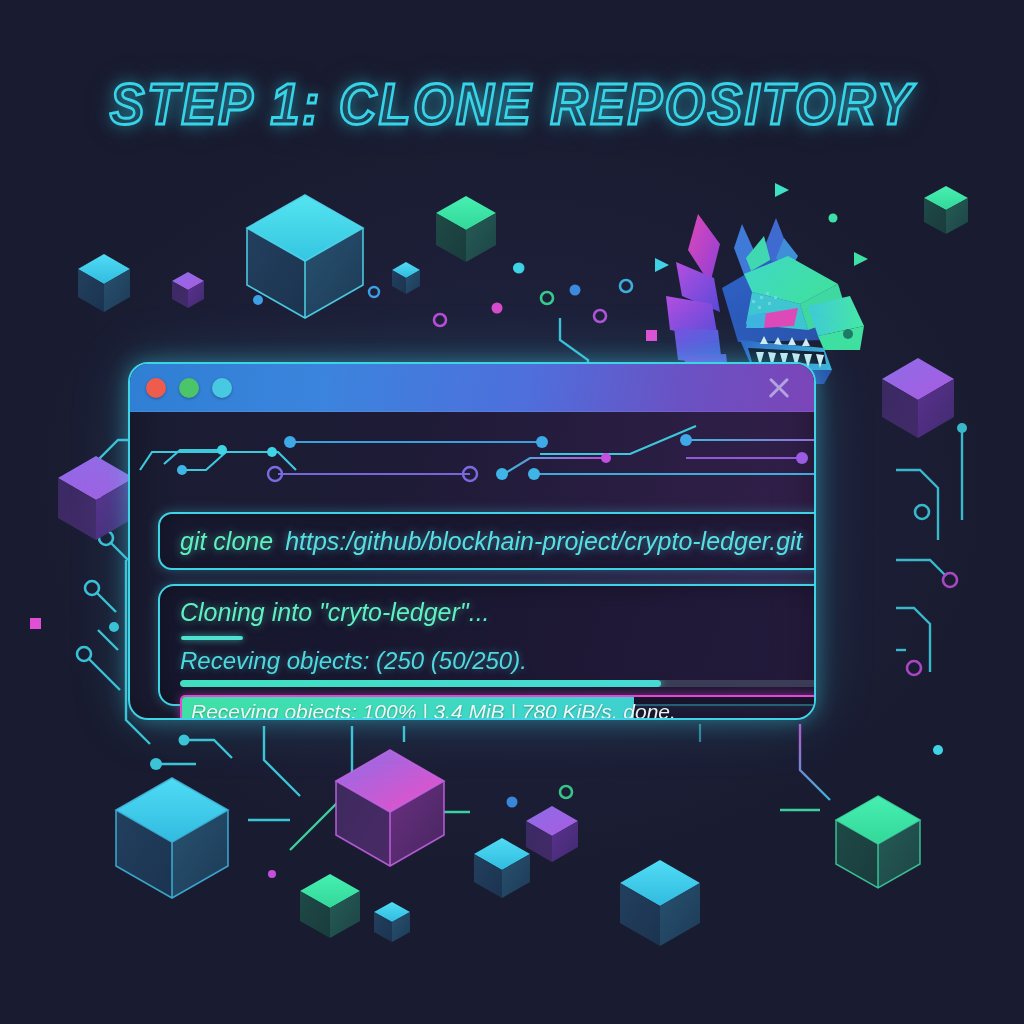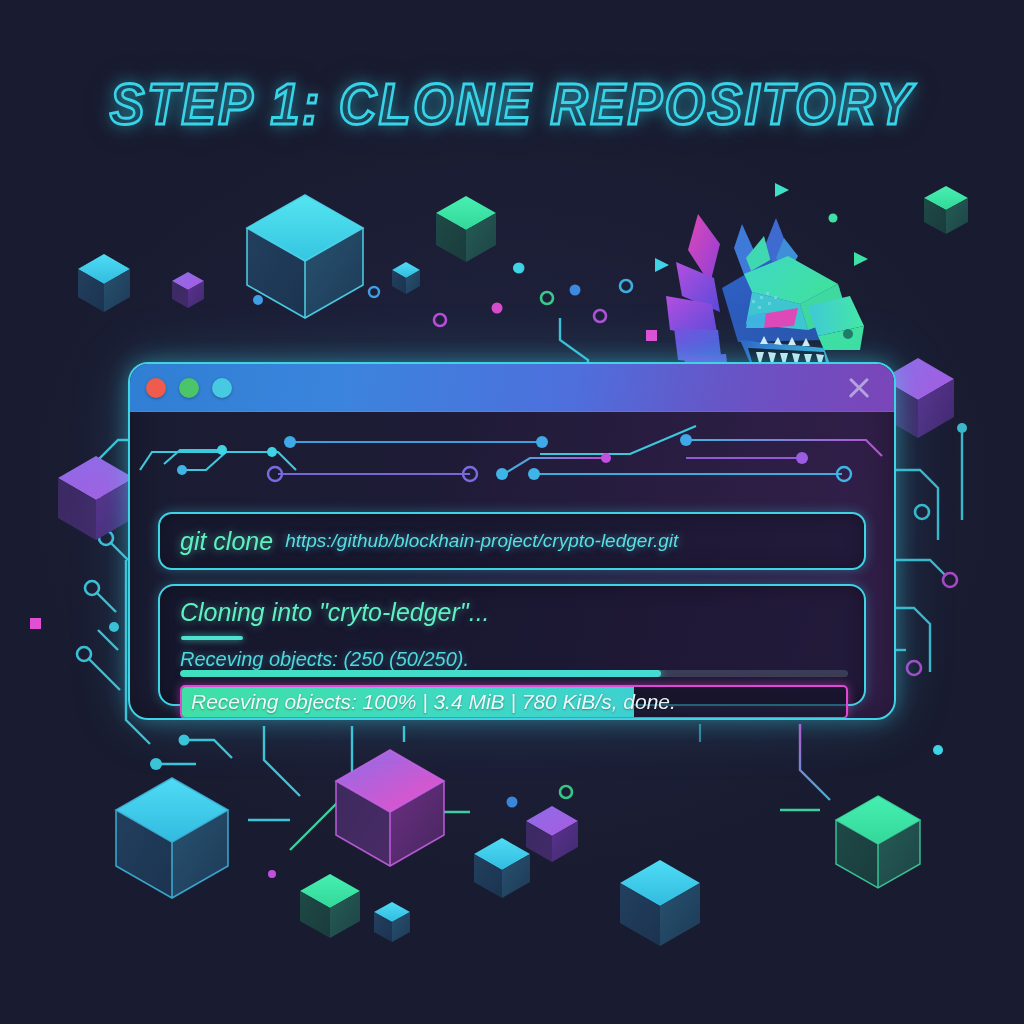--- a/index.html
+++ b/index.html
@@ -39,21 +39,21 @@
     text-transform: uppercase;
     font-family: "Liberation Sans", sans-serif;
     text-shadow: 0 0 14px rgba(55,212,232,0.55), 0 0 30px rgba(55,212,232,0.25);
     transform: scaleY(1.12);
   }
 
   
   .window {
     position: absolute;
     left: 128px; top: 362px;
-    width: 768px; height: 358px;
+    width: 688px; height: 358px;
     border-radius: 20px;
     border: 2.5px solid #3fd3e6;
     background: linear-gradient(105deg, #1a1d33 0%, #1d1b35 35%, #2a1d42 70%, #34204c 100%);
     box-shadow: 0 0 22px rgba(63,211,230,0.45), 0 0 60px rgba(63,211,230,0.18), inset 0 0 40px rgba(0,0,0,0.35);
     overflow: hidden;
     z-index: 35;
   }
   .titlebar {
     position: relative;
     height: 48px;
@@ -102,21 +102,21 @@
     gap: 12px;
     z-index: 3;
   }
   .cmd-prompt {
     font-size: 25px;
     color: #5ef0c0;
     text-shadow: 0 0 9px rgba(94,240,192,0.6);
     white-space: nowrap;
   }
   .cmd-url {
-    font-size: 19px;
+    font-size: 25px;
     color: #57dfe4;
     text-shadow: 0 0 9px rgba(87,223,228,0.55);
     white-space: nowrap;
   }
 
   
   .out-box {
     position: absolute;
     left: 28px; top: 172px;
     width: 708px; height: 122px;
@@ -133,25 +133,25 @@
     text-shadow: 0 0 9px rgba(95,240,196,0.5);
     line-height: 1;
   }
   .rule {
     width: 62px; height: 3.5px;
     background: #4fe2d0; border-radius: 2px;
     margin: 11px 0 9px 1px;
     box-shadow: 0 0 7px rgba(79,226,208,0.7);
   }
   .recv-line {
-    font-size: 20px;
+    font-size: 24px;
     color: #4ed9df;
     text-shadow: 0 0 7px rgba(78,217,223,0.45);
     line-height: 1;
-    margin-bottom: 1px;
+    margin-bottom: 7px;
   }
   .progress-track {
     position: relative;
     width: 668px; height: 7px;
     border-radius: 4px;
     background: #3a3d55;
     overflow: hidden;
   }
   .progress-fill {
     height: 100%;

